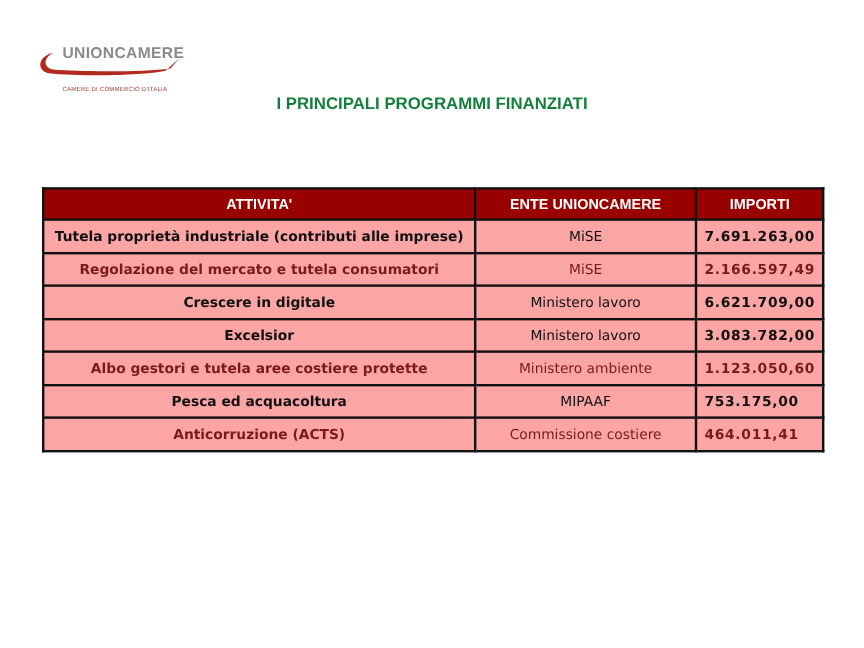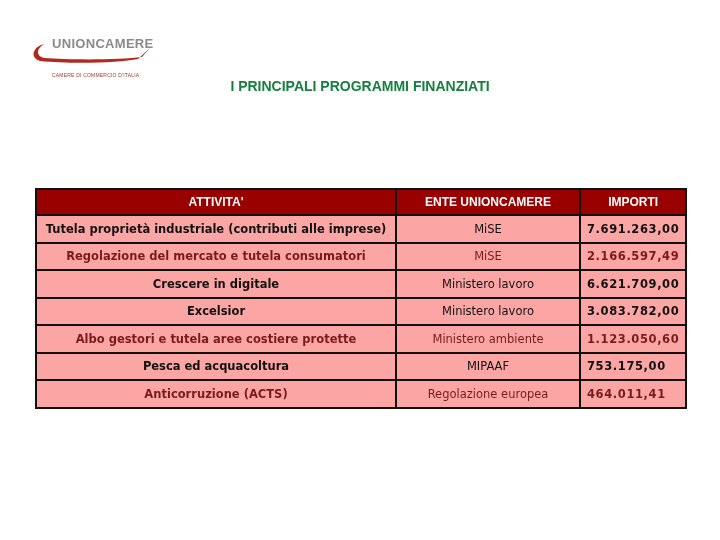--- a/index.html
+++ b/index.html
@@ -19,21 +19,21 @@
     position: absolute; left: 22px; top: 42px;
     font-family: "Liberation Sans", sans-serif;
     font-size: 5px; color: #9a3a2e; letter-spacing: 0.2px; white-space: nowrap;
   }
   .page-title {
     position: absolute; left: 0; width: 720px; top: 78px; text-align: center;
     font-family: "Liberation Sans", sans-serif; font-weight: bold;
     font-size: 14px; color: #15803d;
   }
   table.programs {
-    position: absolute; left: 35px; top: 188px;
+    position: absolute; left: 35px; top: 156px;
     border-collapse: collapse;
     font-family: "DejaVu Sans", sans-serif;
   }
   table.programs th, table.programs td {
     border: 2px solid #111;
     padding: 0 6px;
     height: 25.5px;
     font-size: 11.5px;
     white-space: nowrap;
   }
@@ -96,17 +96,17 @@
       <td class="c2">Ministero ambiente</td>
       <td class="c3">1.123.050,60</td>
     </tr>
     <tr class="odd">
       <td class="c1">Pesca ed acquacoltura</td>
       <td class="c2">MIPAAF</td>
       <td class="c3">753.175,00</td>
     </tr>
     <tr class="even">
       <td class="c1">Anticorruzione (ACTS)</td>
-      <td class="c2">Regolazione europea</td>
+      <td class="c2">Commissione costiere</td>
       <td class="c3">464.011,41</td>
     </tr>
   </tbody>
 </table>
 
 </body></html>

